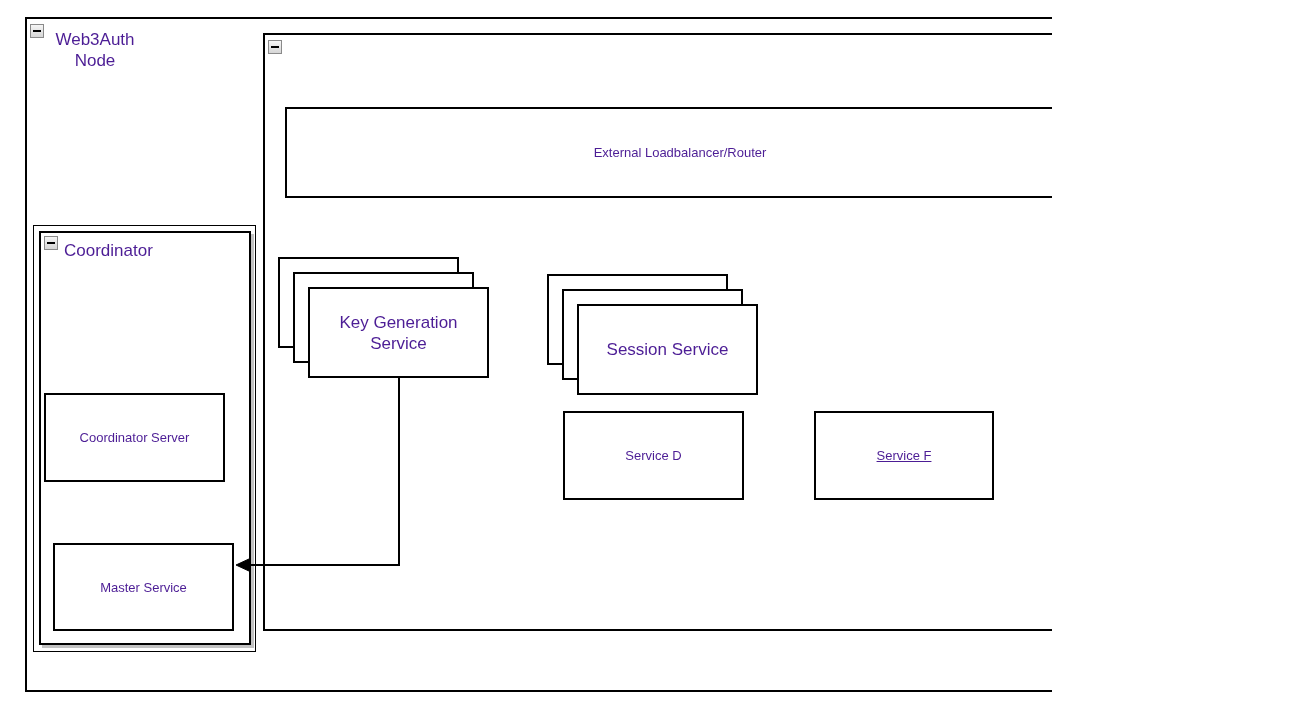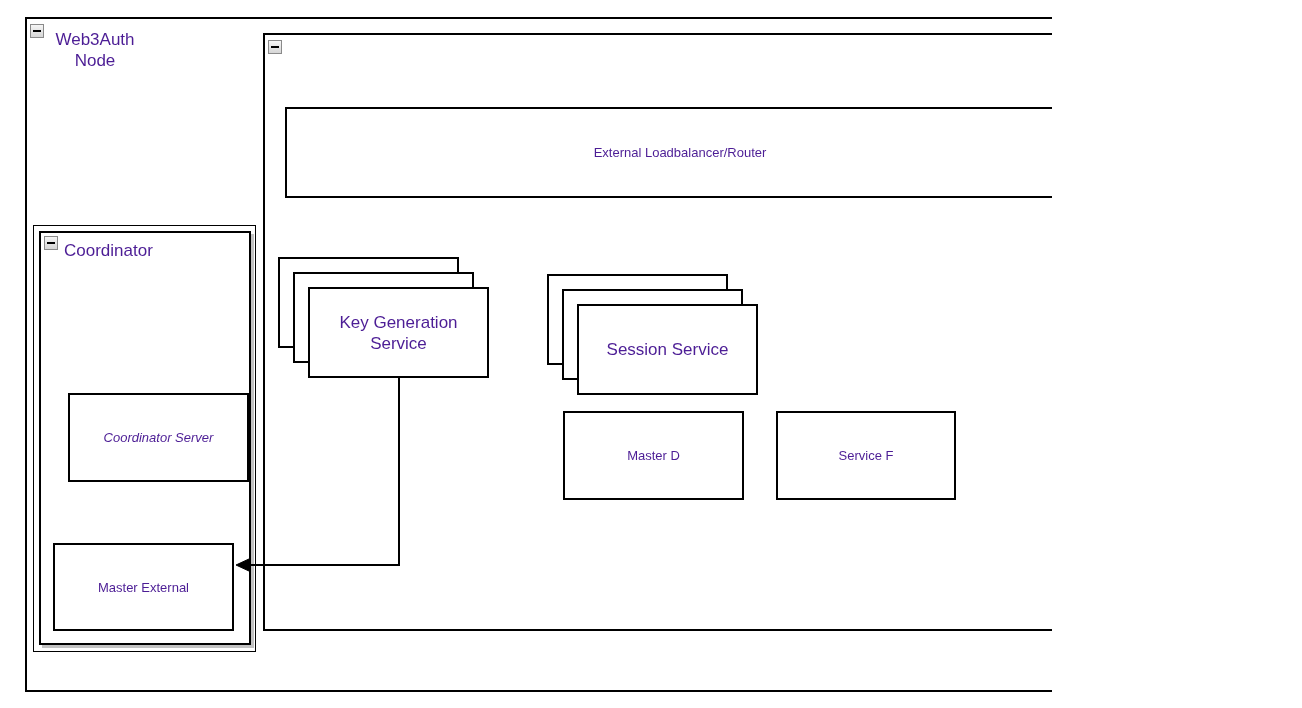--- a/index.html
+++ b/index.html
@@ -54,38 +54,38 @@
   <div class="rect" style="left:263px;top:33px;width:961px;height:598px;"></div>
   <div class="collapse" style="left:268px;top:40px;"></div>
 
   <div class="rect node" style="left:285px;top:107px;width:790px;height:91px;">External Loadbalancer/Router</div>
 
   <div class="rect" style="left:33px;top:225px;width:223px;height:427px;border-width:1.5px;"></div>
   <div class="rect shadowed" style="left:39px;top:231px;width:212px;height:414px;"></div>
   <div class="collapse" style="left:44px;top:236px;"></div>
   <div class="ctr-label" style="left:64px;top:240px;text-align:left;">Coordinator</div>
 
-  <div class="rect node" style="left:68px;top:393px;width:181px;height:89px;font-style:italic;">Coordinator Server</div>
-  <div class="rect node" style="left:53px;top:543px;width:181px;height:88px;">Master External</div>
+  <div class="rect node" style="left:44px;top:393px;width:181px;height:89px;">Coordinator Server</div>
+  <div class="rect node" style="left:53px;top:543px;width:181px;height:88px;">Master Service</div>
 
   <div class="stack" style="left:278px;top:257px;padding-left:41px;">
     <div class="layer back"></div>
     <div class="layer mid"></div>
     <div class="layer front">Key Generation
 Service</div>
   </div>
 
   <div class="stack" style="left:547px;top:257px;margin-top:17px;">
     <div class="layer back"></div>
     <div class="layer mid"></div>
     <div class="layer front">Session Service</div>
   </div>
 
 
-  <div class="rect node" style="left:563px;top:411px;width:181px;height:89px;">Master D</div>
-  <div class="rect node" style="left:776px;top:411px;width:180px;height:89px;">Service F</div>
+  <div class="rect node" style="left:563px;top:411px;width:181px;height:89px;">Service D</div>
+  <div class="rect node" style="left:814px;top:411px;width:180px;height:89px;text-decoration:underline;">Service F</div>
 
   <svg id="arrow-overlay" width="1302" height="708" viewBox="0 0 1302 708">
     <path d="M399 378 L399 565 L249 565" stroke="#000000" stroke-width="2" fill="none"></path>
     <polygon points="236,565 250,558.5 250,571.5" fill="#000000" stroke="#000000"></polygon>
   </svg>
 
 </div>
 
 </body></html>

